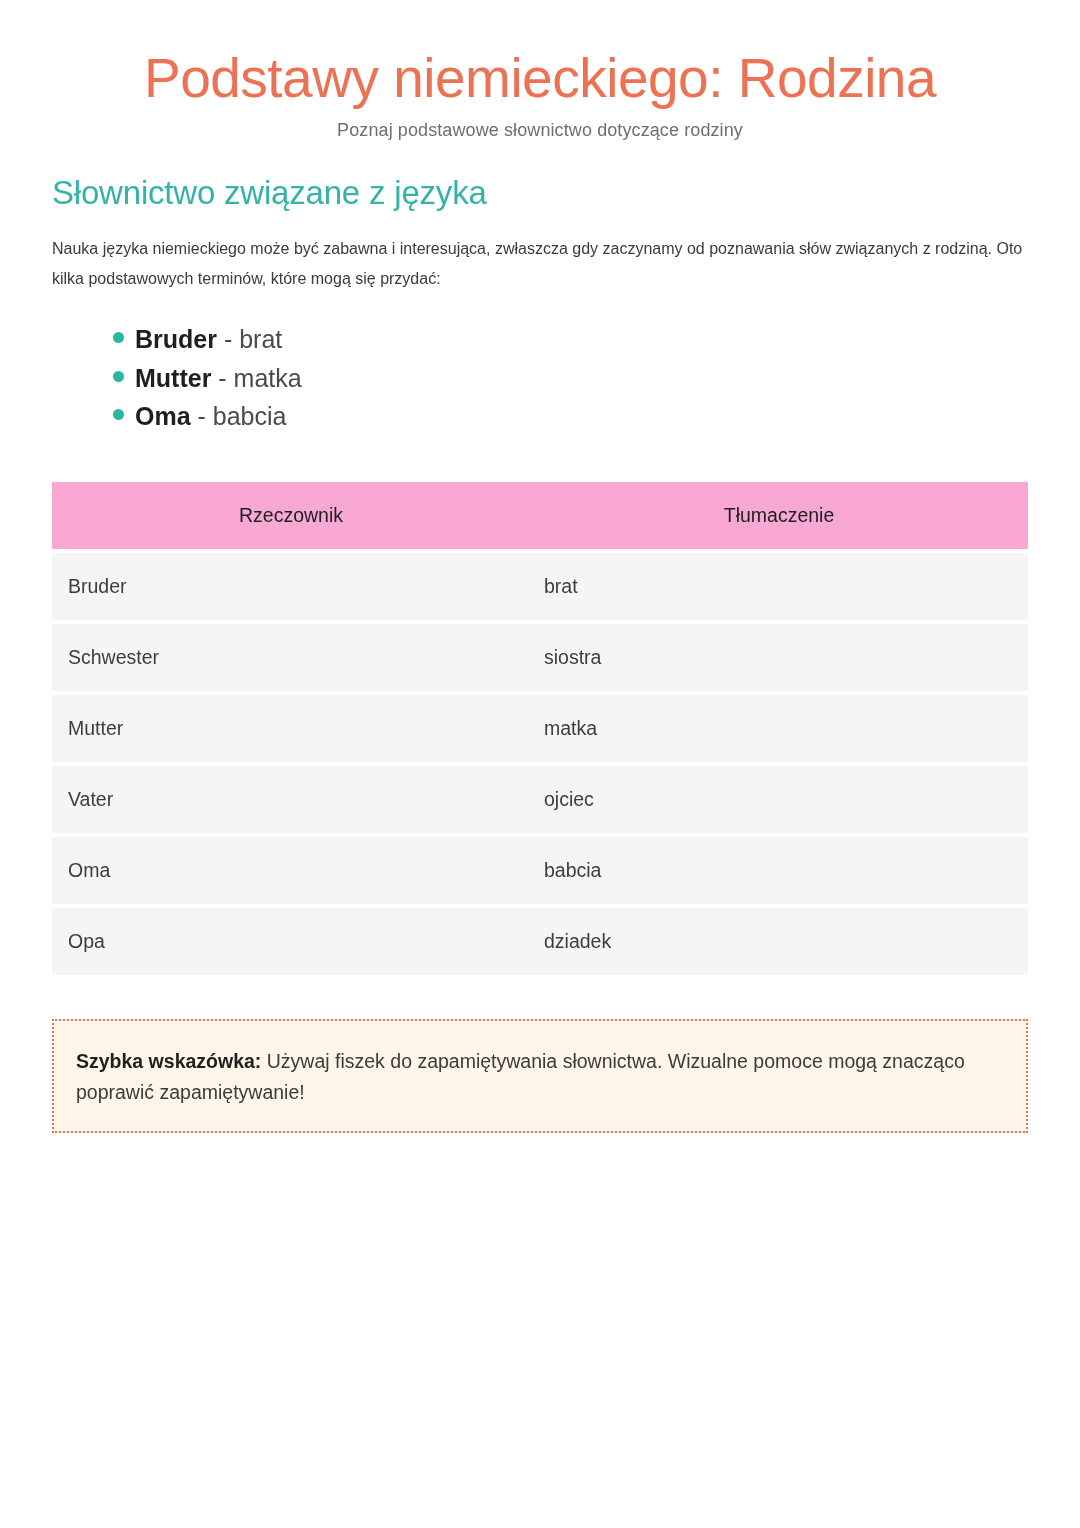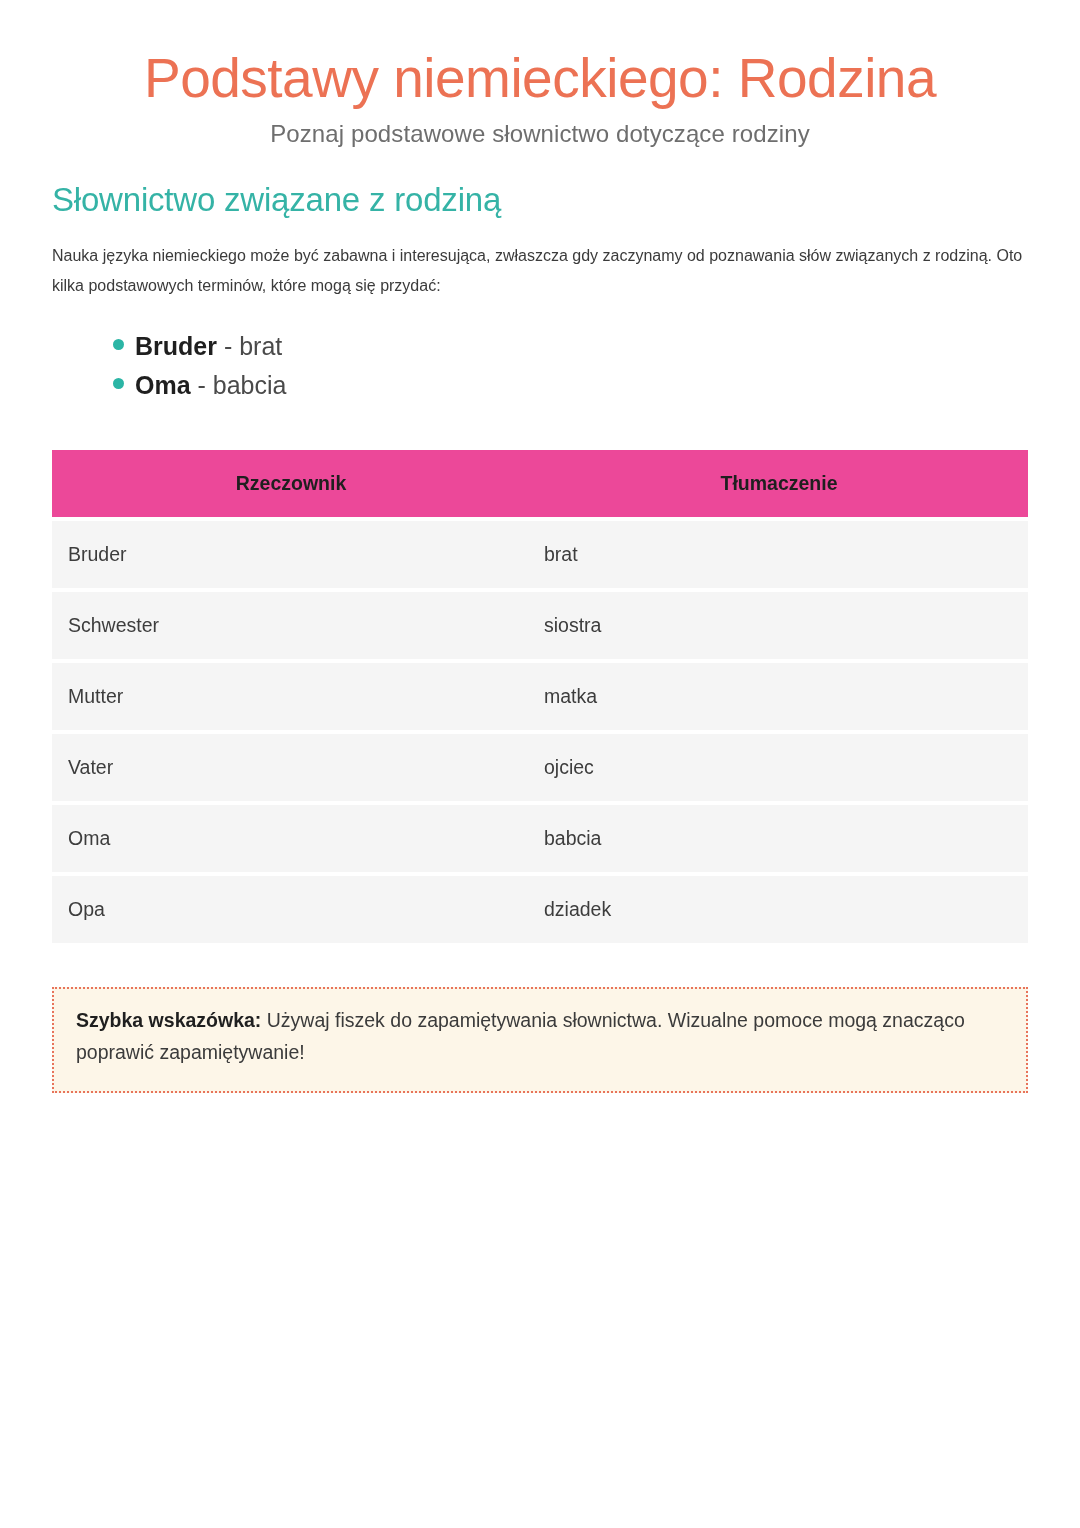--- a/index.html
+++ b/index.html
@@ -33,21 +33,21 @@
   .doc-title {
     margin: 0;
     font-size: 55px;
     line-height: 1.12;
     font-weight: 400;
     letter-spacing: -0.5px;
     color: #ec7254;
   }
   .doc-subtitle {
     margin: 10px 0 0 0;
-    font-size: 24px;
+    font-size: 18px;
     font-weight: 400;
     color: #6e6e6e;
     letter-spacing: 0.1px;
   }
 
   
   .content {
     padding: 0 52px;
   }
 
@@ -104,23 +104,23 @@
 
   
   .vocab-table {
     width: 976px;
     margin-top: 39px;
     border-collapse: separate;
     border-spacing: 0 4px;
     table-layout: fixed;
   }
   .vocab-table th {
-    background: #ec4899;
+    background: #f9a8d4;
     font-size: 19.5px;
-    font-weight: 700;
+    font-weight: 400;
     color: #1f1f1f;
     text-align: center;
     padding: 22px 0;
     border: 0;
   }
   .vocab-table td {
     background: #f5f5f5;
     font-size: 19.5px;
     font-weight: 400;
     color: #3d3d3d;
@@ -132,21 +132,21 @@
   .col-noun { width: 478px; }
   .col-translation { width: 498px; }
 
   
   .tip-box {
     margin-top: 40px;
     width: 976px;
     box-sizing: border-box;
     background: #fdf6e8;
     border: 2px dotted #e8735a;
-    padding: 16px 22px 22px 22px;
+    padding: 25px 22px 22px 22px;
   }
   .tip-text {
     margin: 0;
     font-size: 19.5px;
     line-height: 1.62;
     color: #3b3b3b;
   }
   .tip-label {
     font-weight: 700;
     color: #1f1f1f;
@@ -157,26 +157,27 @@
 
 <div class="page">
 
   <header class="doc-header">
     <h1 class="doc-title" style="color: rgb(236, 114, 84);">Podstawy niemieckiego: Rodzina</h1>
     <p class="doc-subtitle" style="color: rgb(110, 110, 110);">Poznaj podstawowe słownictwo dotyczące rodziny</p>
   </header>
 
   <main class="content">
 
-    <h2 class="section-heading" style="color: rgb(53, 179, 166);">Słownictwo związane z rodziną</h2>
+    <h2 class="section-heading" style="color: rgb(53, 179, 166);">Słownictwo związane z języka</h2>
 
     <p class="body-text">Nauka języka niemieckiego może być zabawna i interesująca, zwłaszcza gdy zaczynamy od poznawania słów związanych z rodziną. Oto kilka podstawowych terminów, które mogą się przydać:</p>
 
     <ul class="term-list" id="term-list">
         <li><span class="bullet-dot" style="background: rgb(43, 181, 165);"></span><span class="term-de">Bruder</span><span class="term-sep"> - </span><span class="term-pl">brat</span></li>
+        <li><span class="bullet-dot" style="background: rgb(43, 181, 165);"></span><span class="term-de">Mutter</span><span class="term-sep"> - </span><span class="term-pl">matka</span></li>
         <li><span class="bullet-dot" style="background: rgb(43, 181, 165);"></span><span class="term-de">Oma</span><span class="term-sep"> - </span><span class="term-pl">babcia</span></li>
       </ul>
 
     <table class="vocab-table">
       <colgroup>
         <col class="col-noun">
         <col class="col-translation">
       </colgroup>
       <thead>
         <tr>

